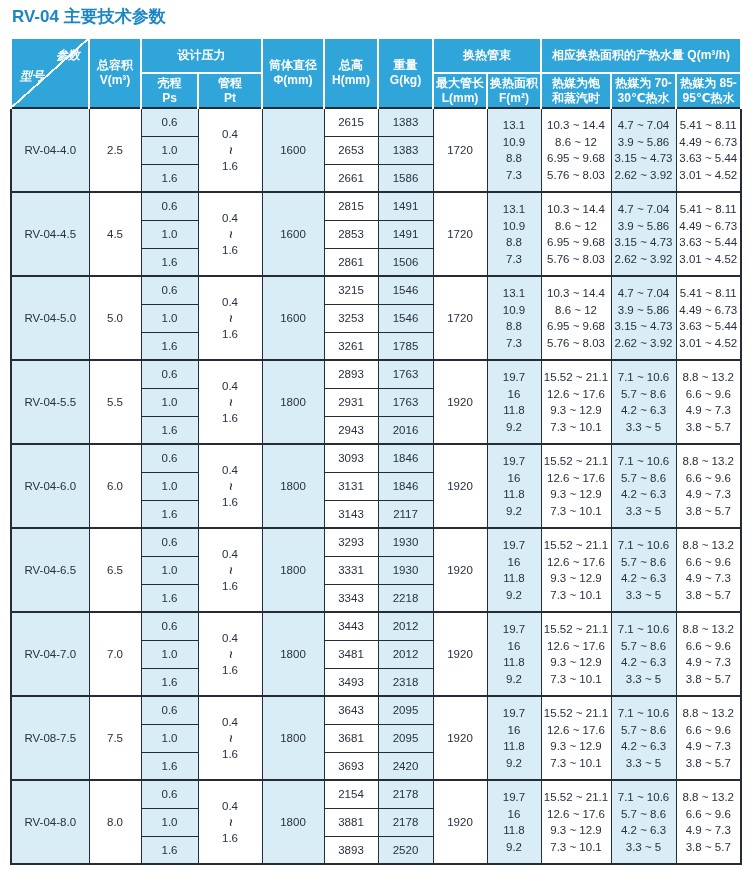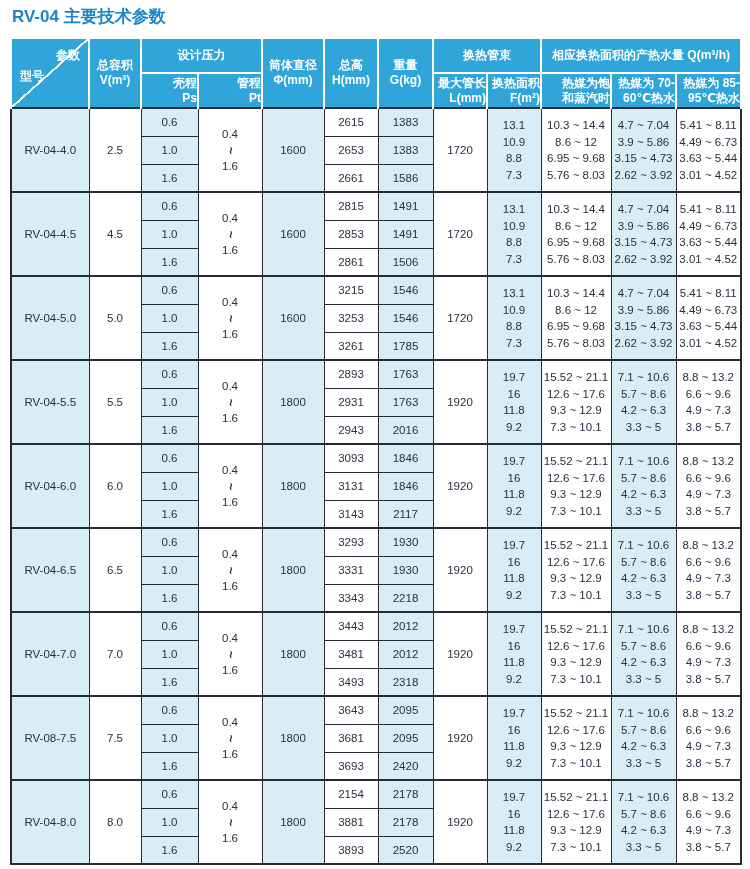--- a/index.html
+++ b/index.html
@@ -26,27 +26,28 @@
     border:2px solid var(--bd);
   }
   
   thead th{
     background:var(--blue);color:#fff;font-size:12px;font-weight:bold;
     text-align:center;vertical-align:middle;padding:1px 0;
     border:2px solid #fff;border-bottom:none;
     white-space:pre-line;line-height:15px;
   }
   thead tr.h1 th{height:35px;}
-  thead tr.h2 th{height:35px;text-align:right;}
+  thead tr.h2 th{height:35px;}
   th.corner{position:relative;padding:0;
     background-image:linear-gradient(to bottom right,
       rgba(255,255,255,0) calc(50% - 1px),
       rgba(255,255,255,.95) calc(50% - 1px),
       rgba(255,255,255,.95) calc(50% + 1px),
       rgba(255,255,255,0) calc(50% + 1px));
+    font-style:italic;
   }
   th.corner .tr{position:absolute;top:9px;right:8px;}
   th.corner .bl{position:absolute;bottom:23px;left:8px;}
   
   tbody td{
     border:1px solid var(--bd);
     text-align:center;vertical-align:middle;
     font-size:11.5px;height:28px;padding:0 1px;
     background:#fff;
   }
@@ -103,21 +104,21 @@
 Ps</th>
         <th>管程
 Pt</th>
         <th>最大管长
 L(mm)</th>
         <th>换热面积
 F(m²)</th>
         <th>热媒为饱
 和蒸汽时</th>
         <th>热媒为 70-
-60℃热水</th>
+30℃热水</th>
         <th>热媒为 85-
 95℃热水</th>
       </tr>
     </thead>
     <tbody>
         <tr class="block-start">
           <td class="c-blue" rowspan="3">RV-04-4.0</td>
           <td rowspan="3">2.5</td>
           <td class="c-blue">0.6</td>
           <td class="pt-cell" rowspan="3"><span>0.4</span><span class="wave">~</span><span>1.6</span></td>

